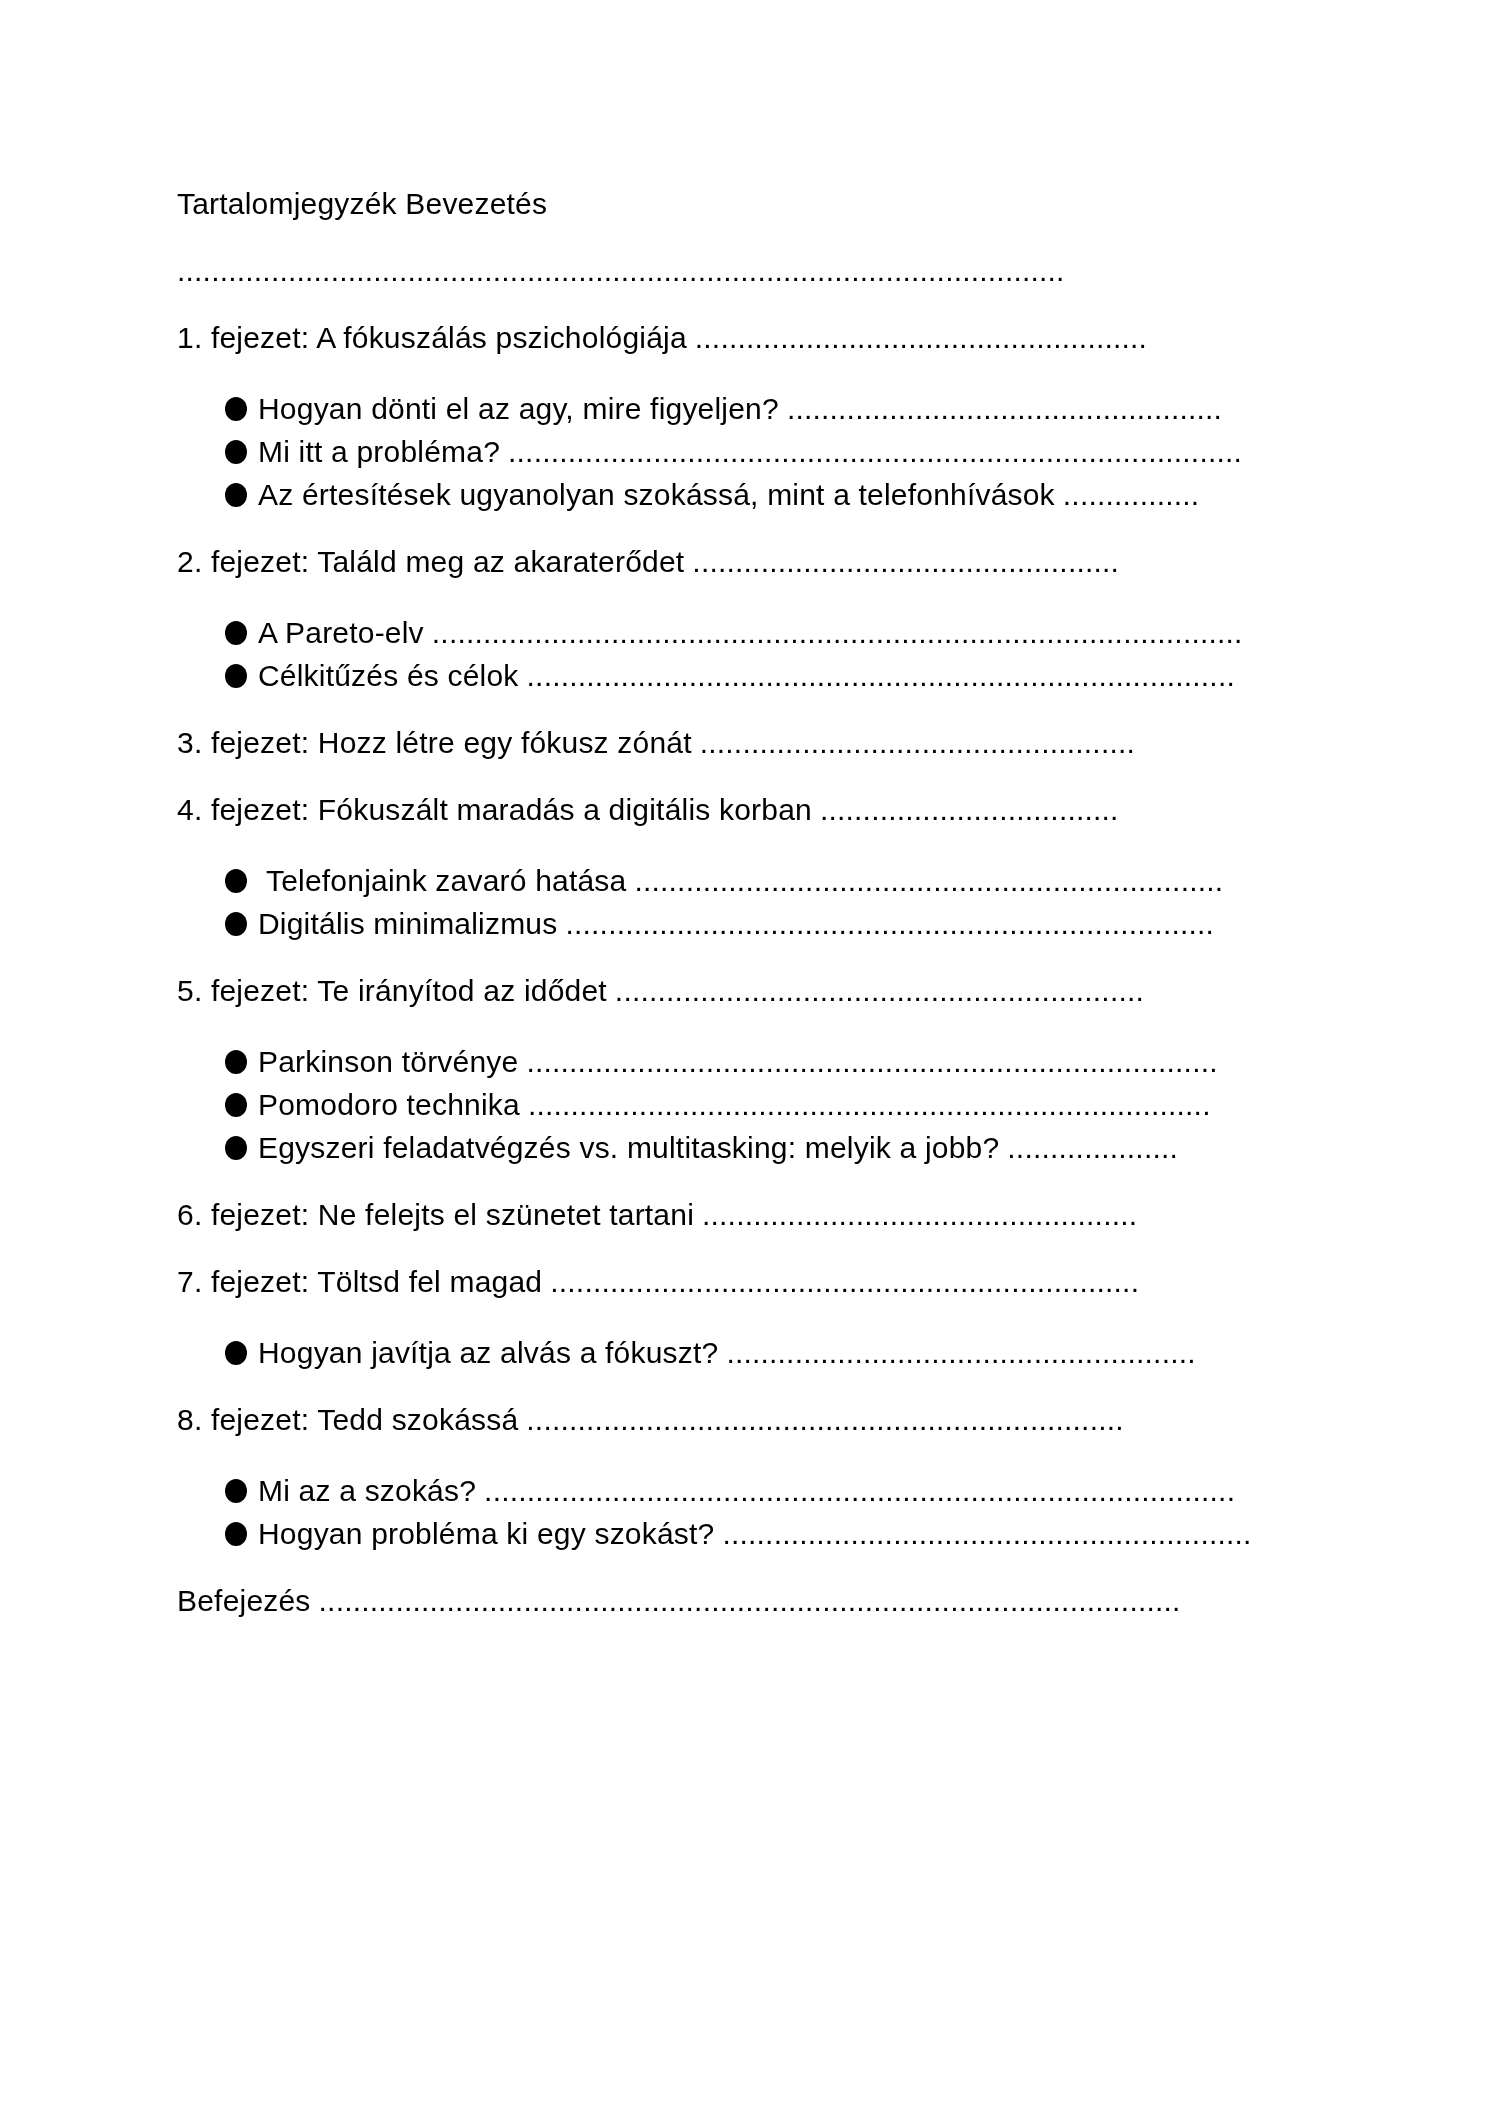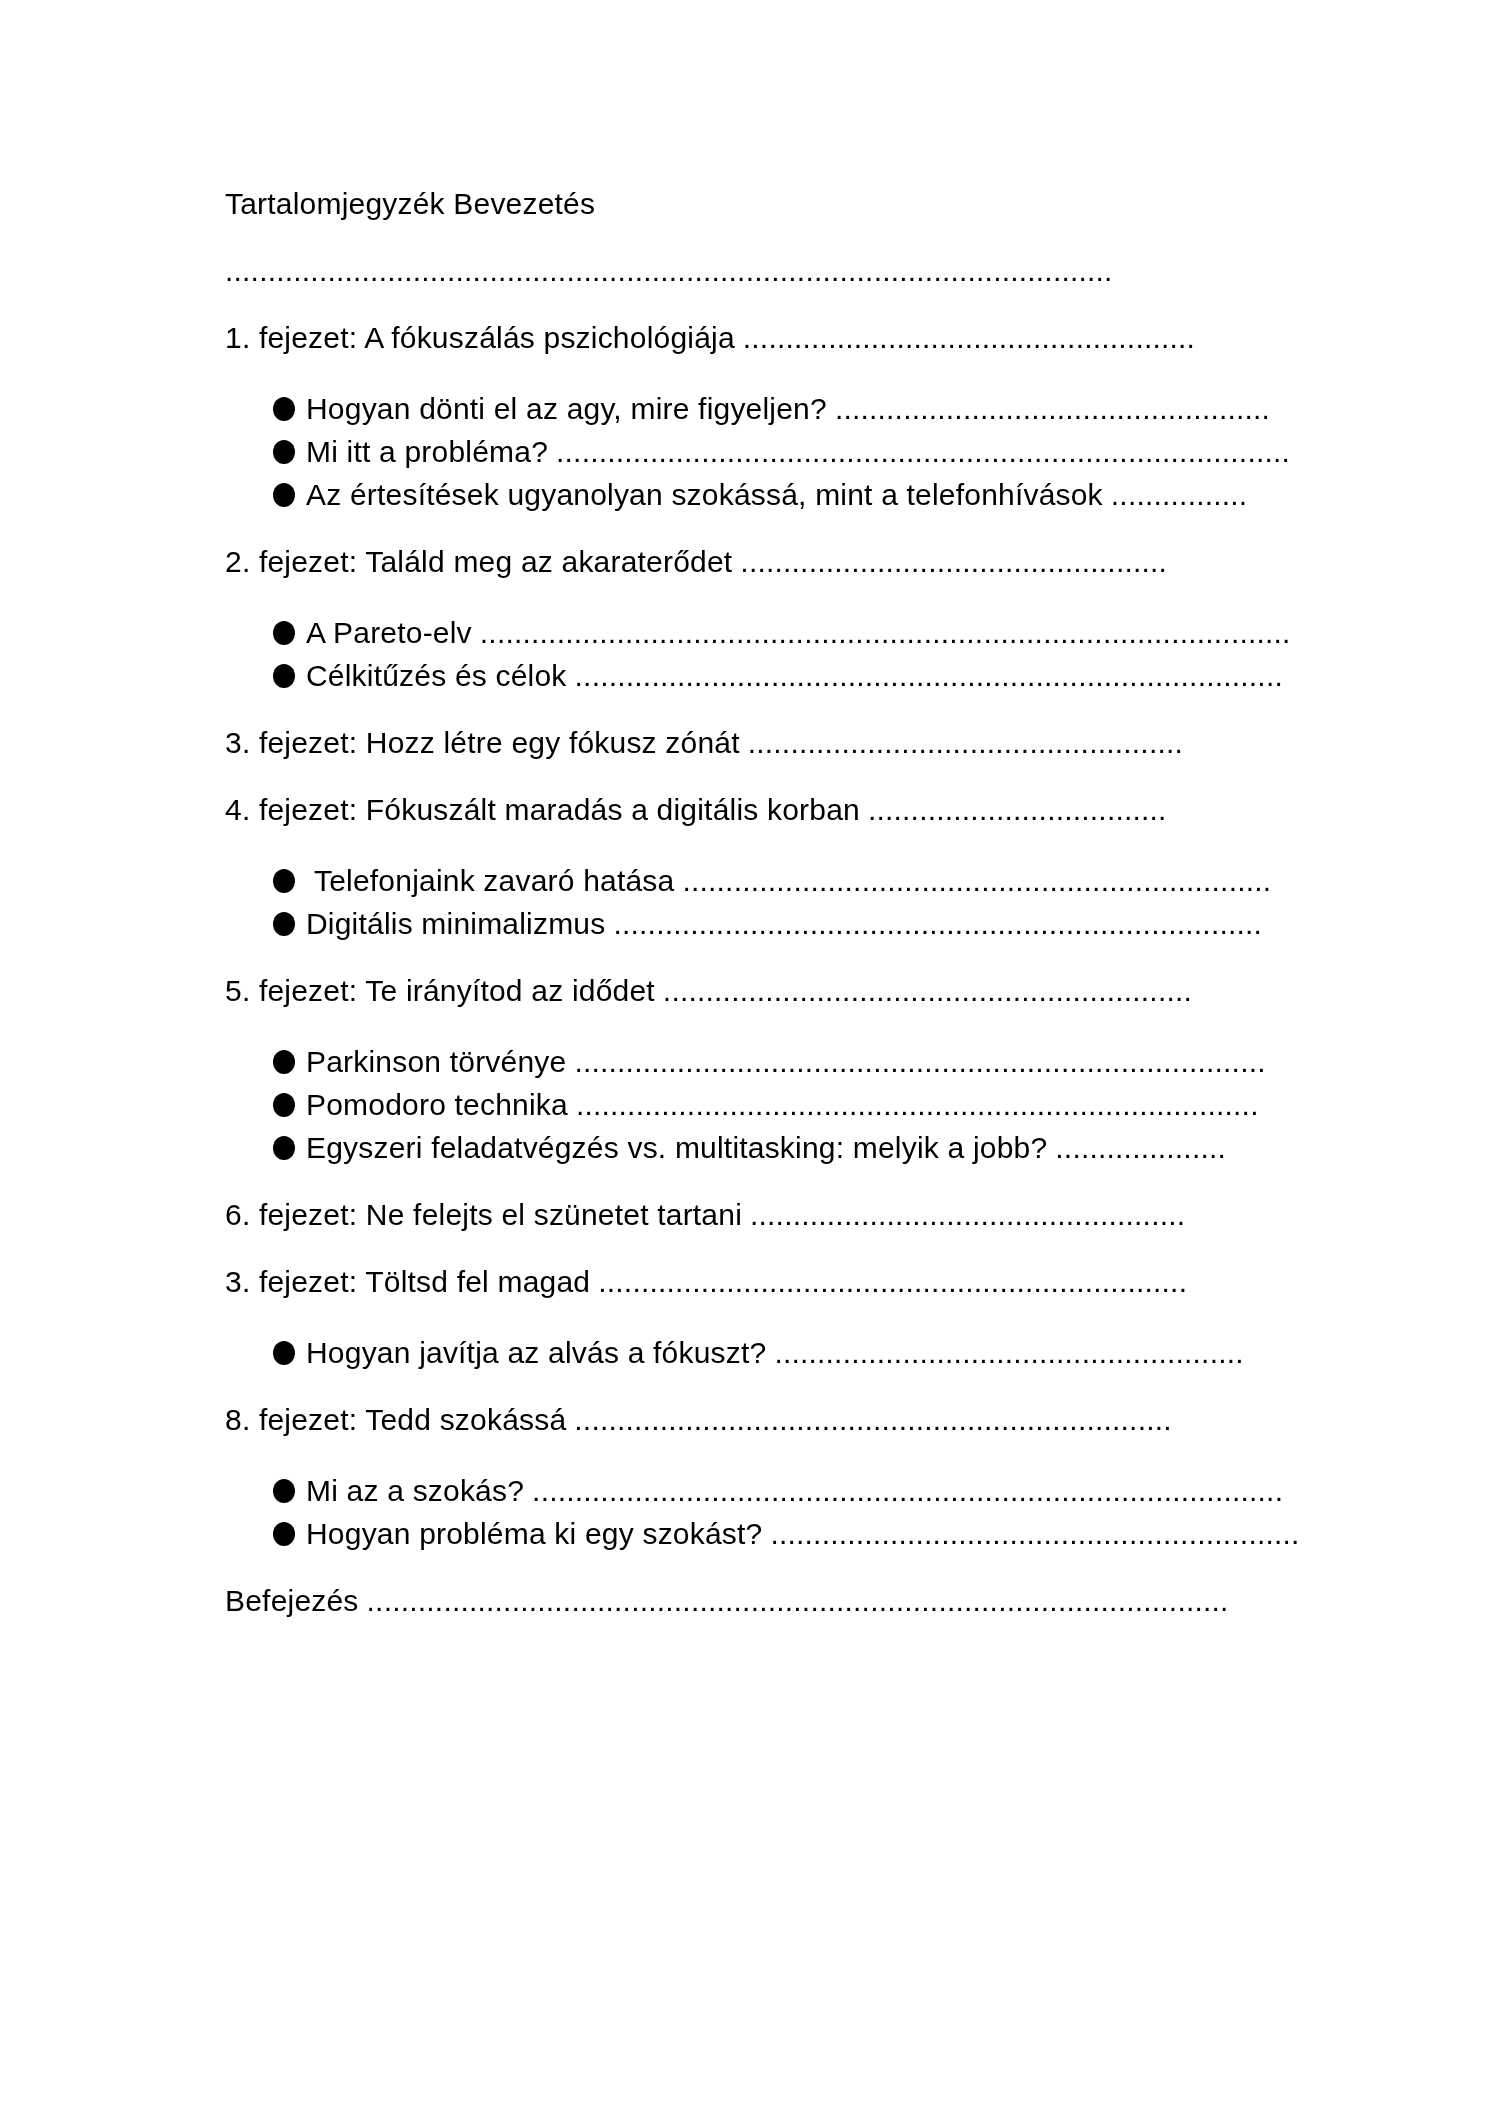--- a/index.html
+++ b/index.html
@@ -16,21 +16,20 @@
     width: 1500px;
     height: 2120px;
     padding: 182px 60px 0 177px;
   }
   .row {
     font-size: 30px;
     line-height: 43px;
     height: 43px;
     white-space: pre;
     letter-spacing: 0.2px;
-    margin-left: 48px;
   }
   
   .section { margin-top: 24px; }
   
   .bullet-row { padding-left: 48px; }
   .bullet-row.first { margin-top: 28px; }
   .bullet {
     display: inline-block;
     width: 22px;
     height: 24px;
@@ -69,21 +68,21 @@
   <div class="row bullet-row"><span class="bullet"></span><span class="label">Digitális minimalizmus</span><span class="dots">............................................................................</span></div>
 
   <div class="row section"><span class="label">5. fejezet: Te irányítod az idődet</span><span class="dots">..............................................................</span></div>
 
   <div class="row bullet-row first"><span class="bullet"></span><span class="label">Parkinson törvénye</span><span class="dots">.................................................................................</span></div>
   <div class="row bullet-row"><span class="bullet"></span><span class="label">Pomodoro technika</span><span class="dots">................................................................................</span></div>
   <div class="row bullet-row"><span class="bullet"></span><span class="label">Egyszeri feladatvégzés vs. multitasking: melyik a jobb?</span><span class="dots">....................</span></div>
 
   <div class="row section"><span class="label">6. fejezet: Ne felejts el szünetet tartani</span><span class="dots">...................................................</span></div>
 
-  <div class="row section"><span class="label">3. fejezet: Töltsd fel magad</span><span class="dots">.....................................................................</span></div>
+  <div class="row section"><span class="label">7. fejezet: Töltsd fel magad</span><span class="dots">.....................................................................</span></div>
 
   <div class="row bullet-row first"><span class="bullet"></span><span class="label">Hogyan javítja az alvás a fókuszt?</span><span class="dots">.......................................................</span></div>
 
   <div class="row section"><span class="label">8. fejezet: Tedd szokássá</span><span class="dots">......................................................................</span></div>
 
   <div class="row bullet-row first"><span class="bullet"></span><span class="label">Mi az a szokás?</span><span class="dots">........................................................................................</span></div>
   <div class="row bullet-row"><span class="bullet"></span><span class="label">Hogyan probléma ki egy szokást?</span><span class="dots">..............................................................</span></div>
 
   <div class="row section"><span class="label">Befejezés</span><span class="dots">.....................................................................................................</span></div>
 

